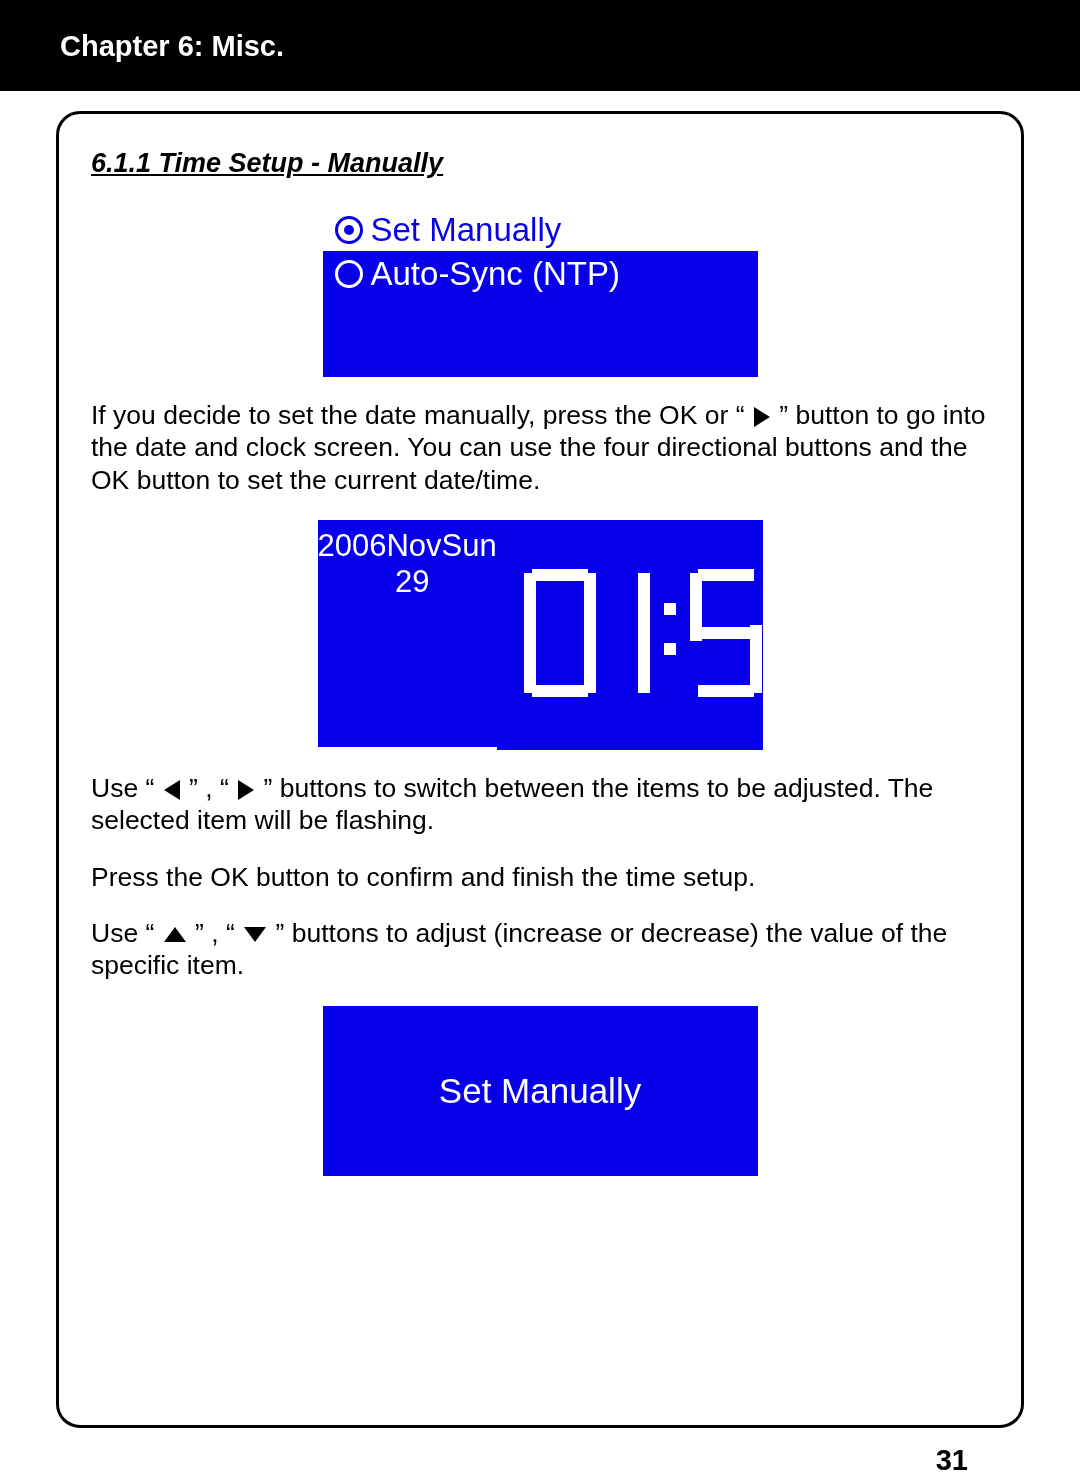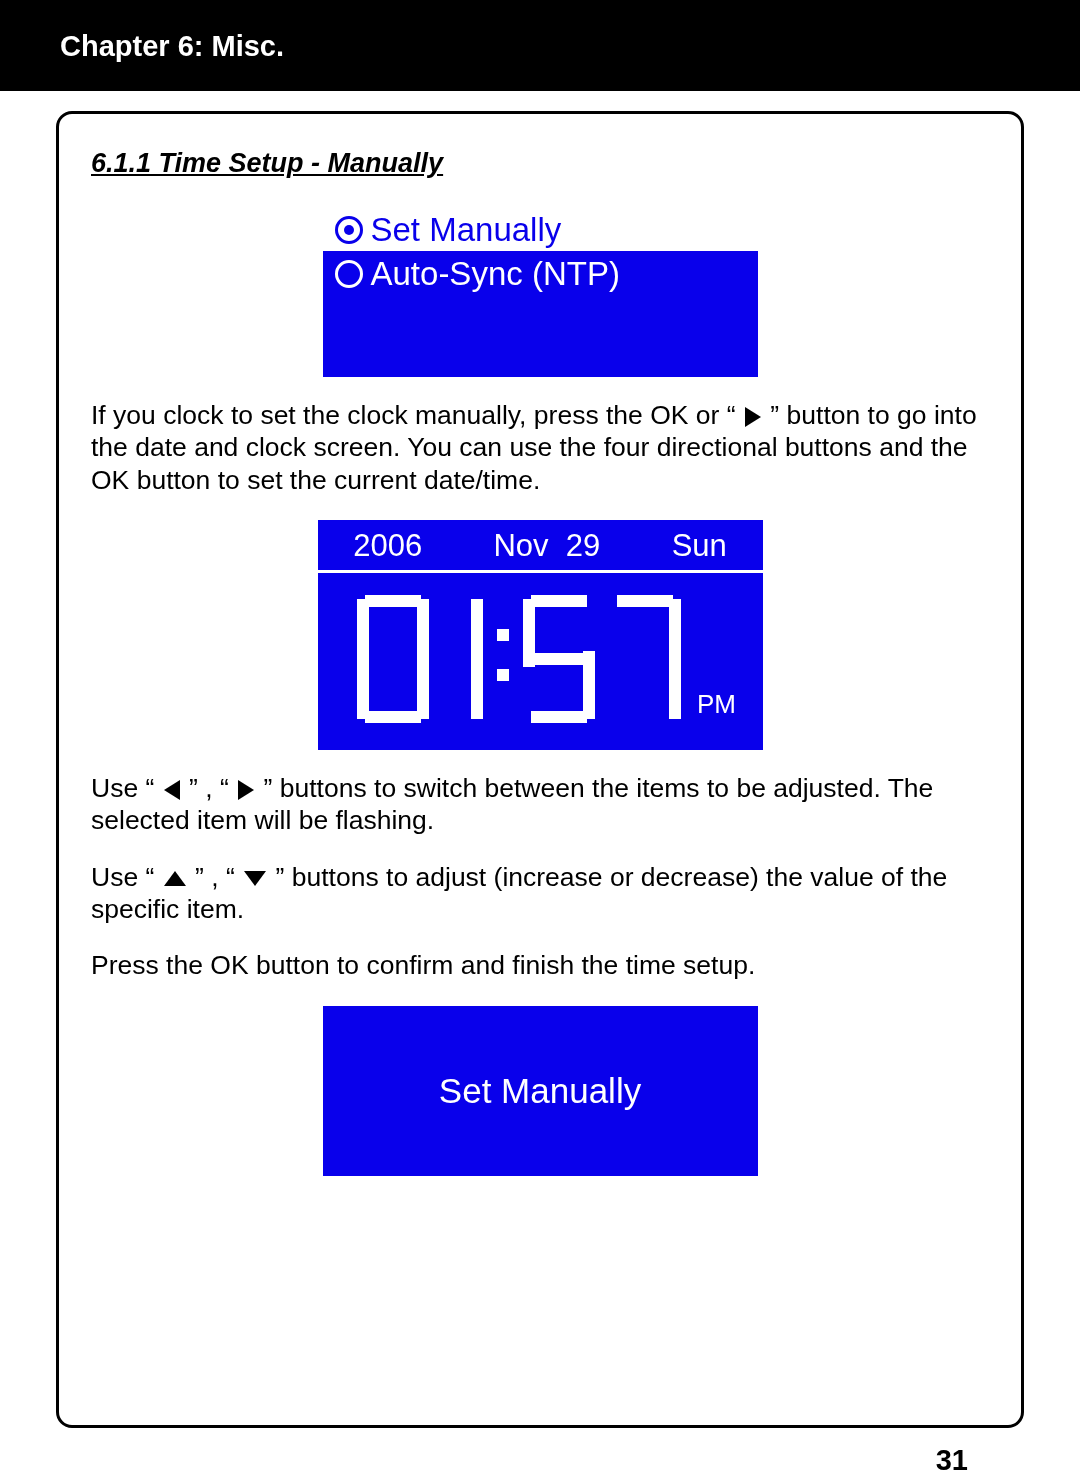--- a/index.html
+++ b/index.html
@@ -1,32 +1,32 @@
 <!DOCTYPE html>
 <html><head>
 <meta charset="utf-8">
 <style>
   html,body{margin:0;padding:0;background:#fff;font-family:Arial,Helvetica,sans-serif;color:#000}
   .page{width:1080px;min-height:1477px;position:relative;display:flex;flex-direction:column}
   .chapter-bar{background:#000;color:#fff;font-weight:bold;font-size:29px;padding:30px 40px 28px 60px}
   .content-wrap{padding:20px 56px 0 56px;flex:1;display:flex;flex-direction:column}
-  .panel{border:3px solid #000;border-radius:16px;padding:34px 32px 40px 32px;flex:1}
+  .panel{border:3px solid #000;border-radius:24px;padding:34px 32px 40px 32px;flex:1}
   .section-title{font-weight:bold;font-size:27px;font-style:italic;text-decoration:underline;margin-bottom:28px}
   .para{font-size:26.5px;line-height:1.22;margin:22px 0 24px 0}
   .para.tight{}
   .lcd{background:#0900eb;color:#fff;margin:0 auto;position:relative}
   .lcd1{width:435px;height:170px}
   .lcd1 .title{font-size:33px;font-weight:400;padding:6px 12px 2px 12px;border-bottom:3px solid #fff;color:#fff;font-family:Arial,Helvetica,sans-serif}
   .lcd1 .row{display:flex;align-items:center;gap:8px;padding:4px 12px 2px 12px;font-size:33px}
   .lcd1 .row.sel{background:#fff;color:#0900eb}
   .lcd1 .row.sel .radio{border-color:#0900eb}
   .lcd1 .row.sel .radio .dot{background:#0900eb}
   .radio{width:22px;height:22px;border:3px solid #fff;border-radius:50%;display:flex;align-items:center;justify-content:center;flex-shrink:0}
   .radio .dot{width:10px;height:10px;border-radius:50%;background:#fff}
-  .lcd2{width:445px;height:230px;display:flex;flex-direction:column}
+  .lcd2{width:445px;height:230px;display:flex;flex-direction:row}
   .lcd2 .dateline{font-size:31px;color:#fff;padding:8px 0 6px 0;border-bottom:3px solid #fff;display:flex;justify-content:space-around}
   .lcd2 .timebox{flex:1;display:flex;align-items:center;justify-content:center;gap:10px;padding:6px 14px 10px 27px;position:relative}
   .lcd2 .ampm{font-size:26px;color:#fff;align-self:flex-end;padding-bottom:20px;margin-left:6px}
   
   .seg7{display:inline-flex;gap:14px;align-items:center}
   .seg7 .d{width:72px;height:128px;position:relative}
   .seg7 .d span{position:absolute;background:transparent;border:6px solid #fff}
   .seg7 .colon{display:flex;flex-direction:column;gap:28px;padding-bottom:8px}
   .seg7 .colon i{width:12px;height:12px;background:#fff;display:block}
   
@@ -66,21 +66,21 @@
             </span>
           <span>Set Manually</span>
         </div>
         <div class="row">
           <span class="radio"></span>
           <span>Auto-Sync (NTP)</span>
         </div>
       </div>
 
       <p class="para">
-        <span>If you clock to set the clock manually, press the OK or “</span>
+        <span>If you decide to set the date manually, press the OK or “</span>
          <span class="tri right"></span> 
         <span>” button to go into the date and clock screen. You can use the four directional buttons and the OK button to set the current date/time.</span>
       </p>
 
       <div class="lcd lcd2">
         <div class="dateline">
           <span>2006</span>
           <span>
             <span>Nov</span>
             &nbsp;<span>29</span>
@@ -127,29 +127,29 @@
       </div>
 
       <p class="para tight">
         <span>Use “</span>
         <span class="tri left"></span>
         <span>” , “</span>
         <span class="tri right"></span>
         <span>” buttons to switch between the items to be adjusted. The selected item will be flashing.</span>
       </p>
 
+      <p class="para tight">Press the OK button to confirm and finish the time setup.</p>
+
       <p class="para tight">
         <span>Use “</span>
         <span class="tri up"></span>
         <span>” , “</span>
         <span class="tri down"></span>
         <span>” buttons to adjust (increase or decrease) the value of the specific item.</span>
       </p>
-
-      <p class="para tight">Press the OK button to confirm and finish the time setup.</p>
 
       <div class="lcd lcd3">
         <div>Set Manually</div>
       </div>
 
     </div>
     <div class="page-num">31</div>
   </div>
 </div>
 

